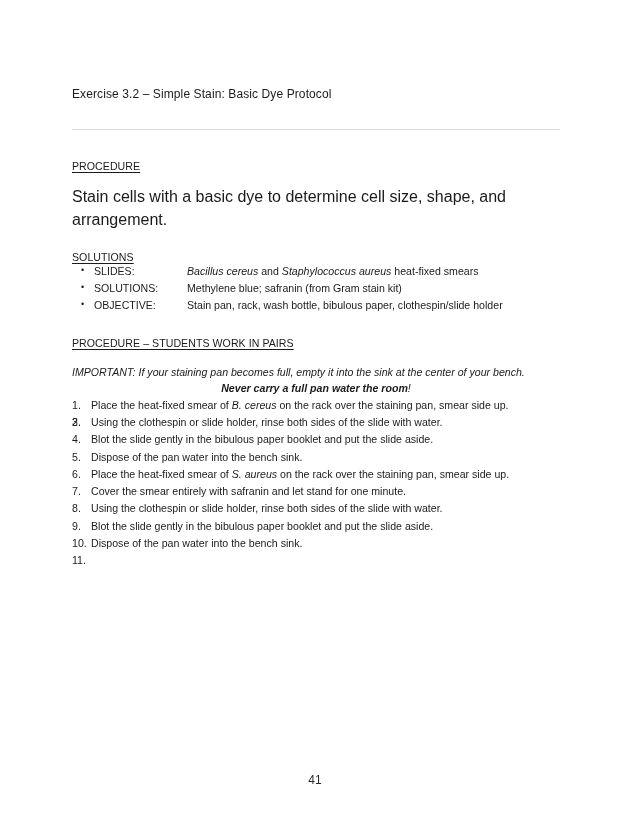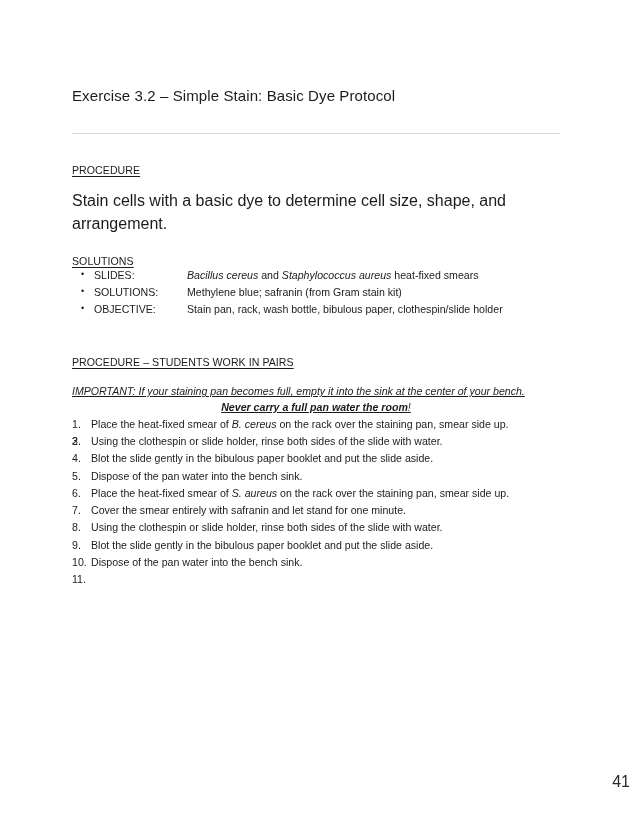--- a/index.html
+++ b/index.html
@@ -24,21 +24,21 @@
     overflow: hidden;
   }
   .content {
     position: absolute;
     left: 72px;
     top: 86px;
     width: 488px;
   }
 
   .doc-title {
-    font-size: 15px;
+    font-size: 12px;
     letter-spacing: 0.1px;
     line-height: 1.35;
     margin: 0;
     font-weight: normal;
   }
 
   .rule {
     margin: 27px 0 0 0;
     height: 1px;
     background: #d9d9d9;
@@ -57,22 +57,22 @@
   .body-text {
     font-size: 16px;
     line-height: 1.45;
     margin: 0;
   }
 
   .sp-objective-head { margin-top: 30px; }
   .sp-objective-text { margin-top: 13px; }
   .sp-materials-head { margin-top: 19px; }
   .sp-materials-list { margin-top: 11px; }
-  .sp-procedure-head { margin-top: 38px; }
-  .sp-important { margin-top: 16px; text-decoration: underline; }
+  .sp-procedure-head { margin-top: 23px; }
+  .sp-important { margin-top: 16px; }
   .sp-steps { margin-top: 21px; }
 
   
   ul.materials {
     list-style: none;
     margin: 0;
     padding: 0;
   }
   ul.materials li {
     font-size: 10.6px;
@@ -125,22 +125,22 @@
     top: 0;
     width: 17px;
     text-align: left;
   }
 
   .page-number {
     position: absolute;
     left: 0;
     top: 773px;
     width: 630px;
-    text-align: right;
-    font-size: 16px;
+    text-align: center;
+    font-size: 12px;
     color: #2b2b2b;
   }
 </style>
 </head>
 <body>
 
 <div class="page">
   <div class="content">
 
     <h1 class="doc-title">Exercise 3.2 – Simple Stain: Basic Dye Protocol</h1>

